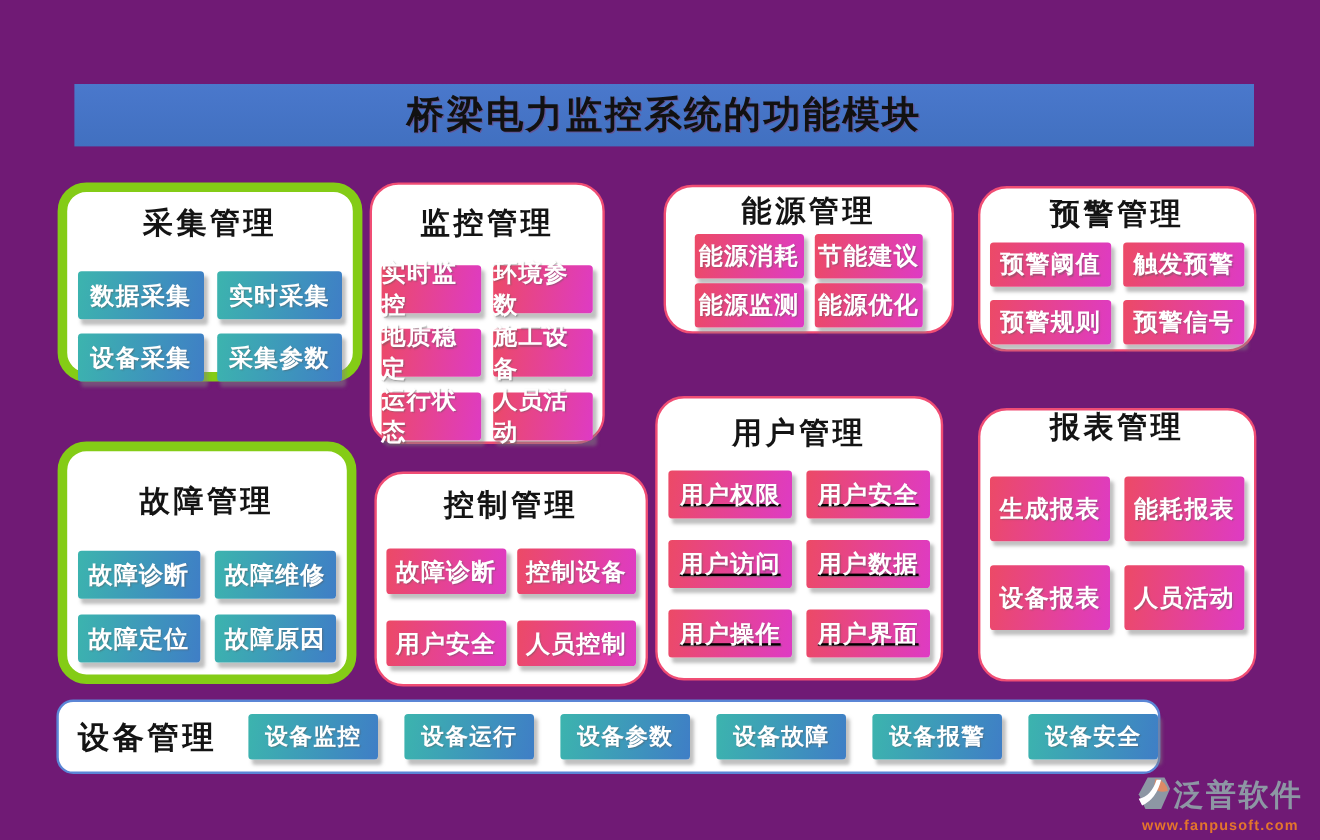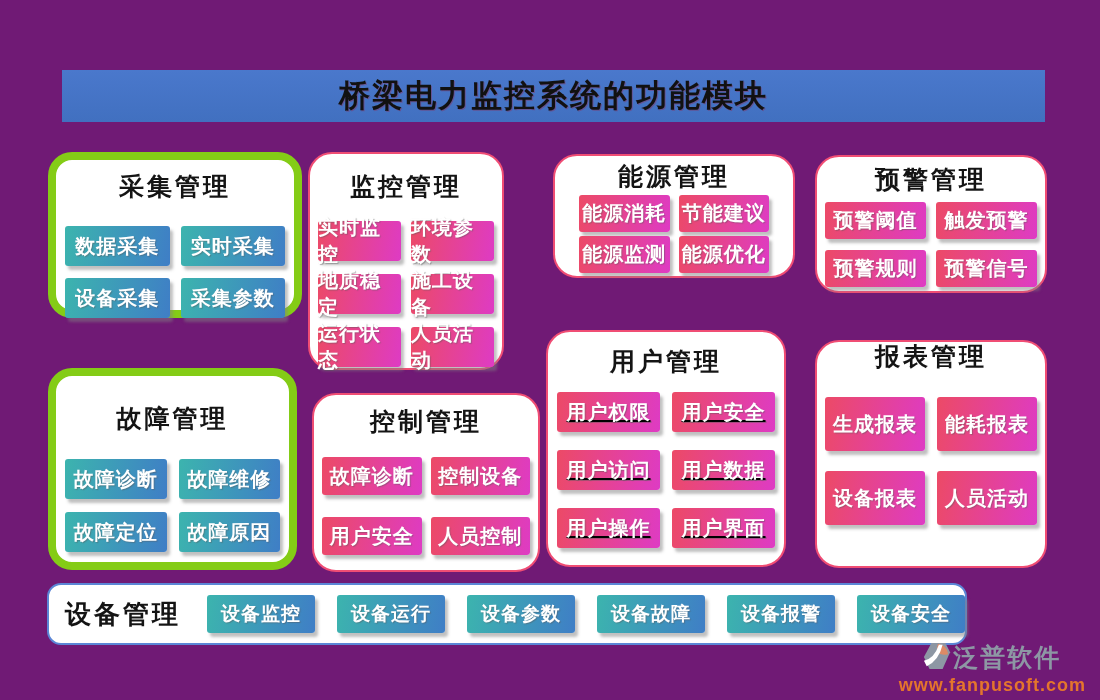--- a/index.html
+++ b/index.html
@@ -57,21 +57,21 @@
   .device-bar h3{margin:0 0 0 16px;font-size:26px;font-weight:bold;color:#141414;
                  letter-spacing:3px;width:150px;text-align:left;}
   .device-bar .bar-btns{display:flex;gap:22px;margin-left:4px;}
   .device-bar .btn{width:108px;height:38px;font-size:19px;}
 
   
   .footer{position:absolute;right:14px;bottom:6px;display:flex;flex-direction:column;
           align-items:center;line-height:1;margin-left:15px;}
   .footer .brand-row{display:flex;align-items:center;gap:2px;}
   .footer .brand{font-size:25px;font-weight:bold;color:#8d97a4;letter-spacing:2px;}
-  .footer .url{font-size:18px;font-weight:bold;color:#e4752c;margin-top:3px;
+  .footer .url{font-size:12px;font-weight:bold;color:#e4752c;margin-top:3px;
                font-family:"Liberation Sans","DejaVu Sans",sans-serif;letter-spacing:1px;}
 </style>
 </head>
 <body>
 
 <div class="canvas">
 
   <div class="banner">
     <span class="banner-text">桥梁电力监控系统的功能模块</span>
   </div>

